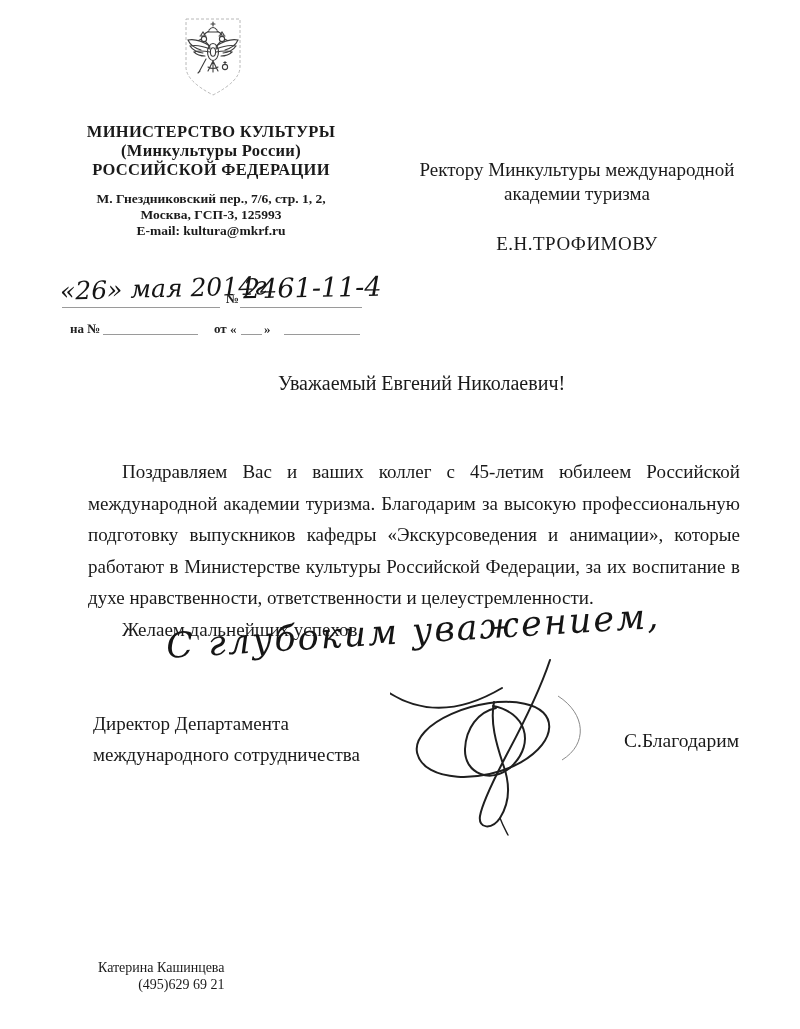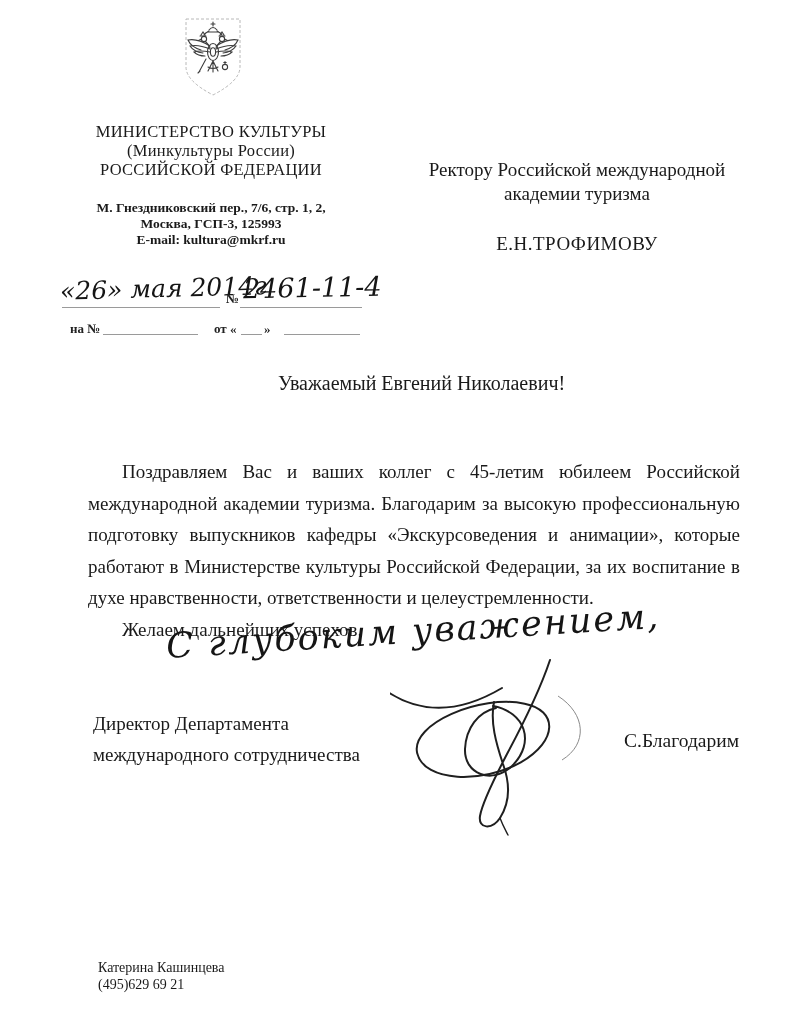--- a/index.html
+++ b/index.html
@@ -7,22 +7,22 @@
     position:relative;
     width:800px;height:1029px;
     background:#ffffff;
     font-family:"Liberation Serif", serif;
     color:#1a1a1a;
     overflow:hidden;
   }
   .abs{position:absolute;}
   
   #letterhead{left:55px;top:122px;width:312px;text-align:center;}
-  .org-line{font-weight:normal;font-size:16.5px;line-height:19px;letter-spacing:.3px;}
-  #address{margin-top:21px;}
+  .org-line{font-weight:bold;font-size:16.5px;line-height:19px;letter-spacing:.3px;}
+  #address{margin-top:12px;}
   .addr-line{font-weight:bold;font-size:13.5px;line-height:16px;}
   
   #recipient{left:416px;top:158px;width:322px;text-align:center;}
   .rcpt-line{font-size:19px;line-height:24px;}
   .rcpt-name{font-size:19px;margin-top:27px;letter-spacing:.5px;}
   
   .hand{
     font-family:"DejaVu Serif", serif;
     font-style:italic;
     color:#151515;
@@ -40,21 +40,21 @@
     left:165px;top:626px;
     font-size:35px;
     letter-spacing:2px;
     transform:rotate(-3.5deg);
     transform-origin:left top;
   }
   
   #signer-title{left:93px;top:708px;font-size:19px;line-height:31px;}
   #signer-name{left:624px;top:730px;font-size:19.5px;}
   
-  #footer{left:98px;top:960px;font-size:14px;line-height:16.5px;}
+  #footer{left:98px;top:960px;font-size:14px;line-height:16.5px;text-align:right;}
 </style>
 </head>
 <body>
 
 <div id="page">
 
   <div class="abs" style="left:177px;top:14px;width:72px;height:86px;">
     <svg width="72" height="86" viewBox="0 0 72 86" fill="none" xmlns="http://www.w3.org/2000/svg">
 
       <path d="M9,5 H63 V53 Q63,67 36,81 Q9,67 9,53 Z" stroke="#b8b8b8" stroke-width="1" stroke-dasharray="3 2" fill="none"></path>
@@ -99,21 +99,21 @@
     <div class="org-line">(Минкультуры России)</div>
     <div class="org-line">РОССИЙСКОЙ ФЕДЕРАЦИИ</div>
     <div id="address">
       <div class="addr-line">М. Гнездниковский пер., 7/6, стр. 1, 2,</div>
       <div class="addr-line">Москва, ГСП-3, 125993</div>
       <div class="addr-line">E-mail: kultura@mkrf.ru</div>
     </div>
   </div>
 
   <div class="abs" id="recipient">
-    <div class="rcpt-line">Ректору Российской международной</div>
+    <div class="rcpt-line">Ректору Минкультуры международной</div>
     <div class="rcpt-line">академии туризма</div>
     <div class="rcpt-name">Е.Н.ТРОФИМОВУ</div>
   </div>
 
   <div class="abs hand hand-date" style="left:60px;top:274px;">«26» мая 2014г</div>
   <div class="abs printed-small" style="left:226px;top:291px;">№</div>
   <div class="abs hand" style="left:243px;top:272px;font-size:27px;transform:rotate(-1deg);">2461-11-4</div>
   <div class="abs blank-line" style="left:62px;top:306px;width:158px;"></div>
   <div class="abs blank-line" style="left:240px;top:306px;width:122px;"></div>
 

